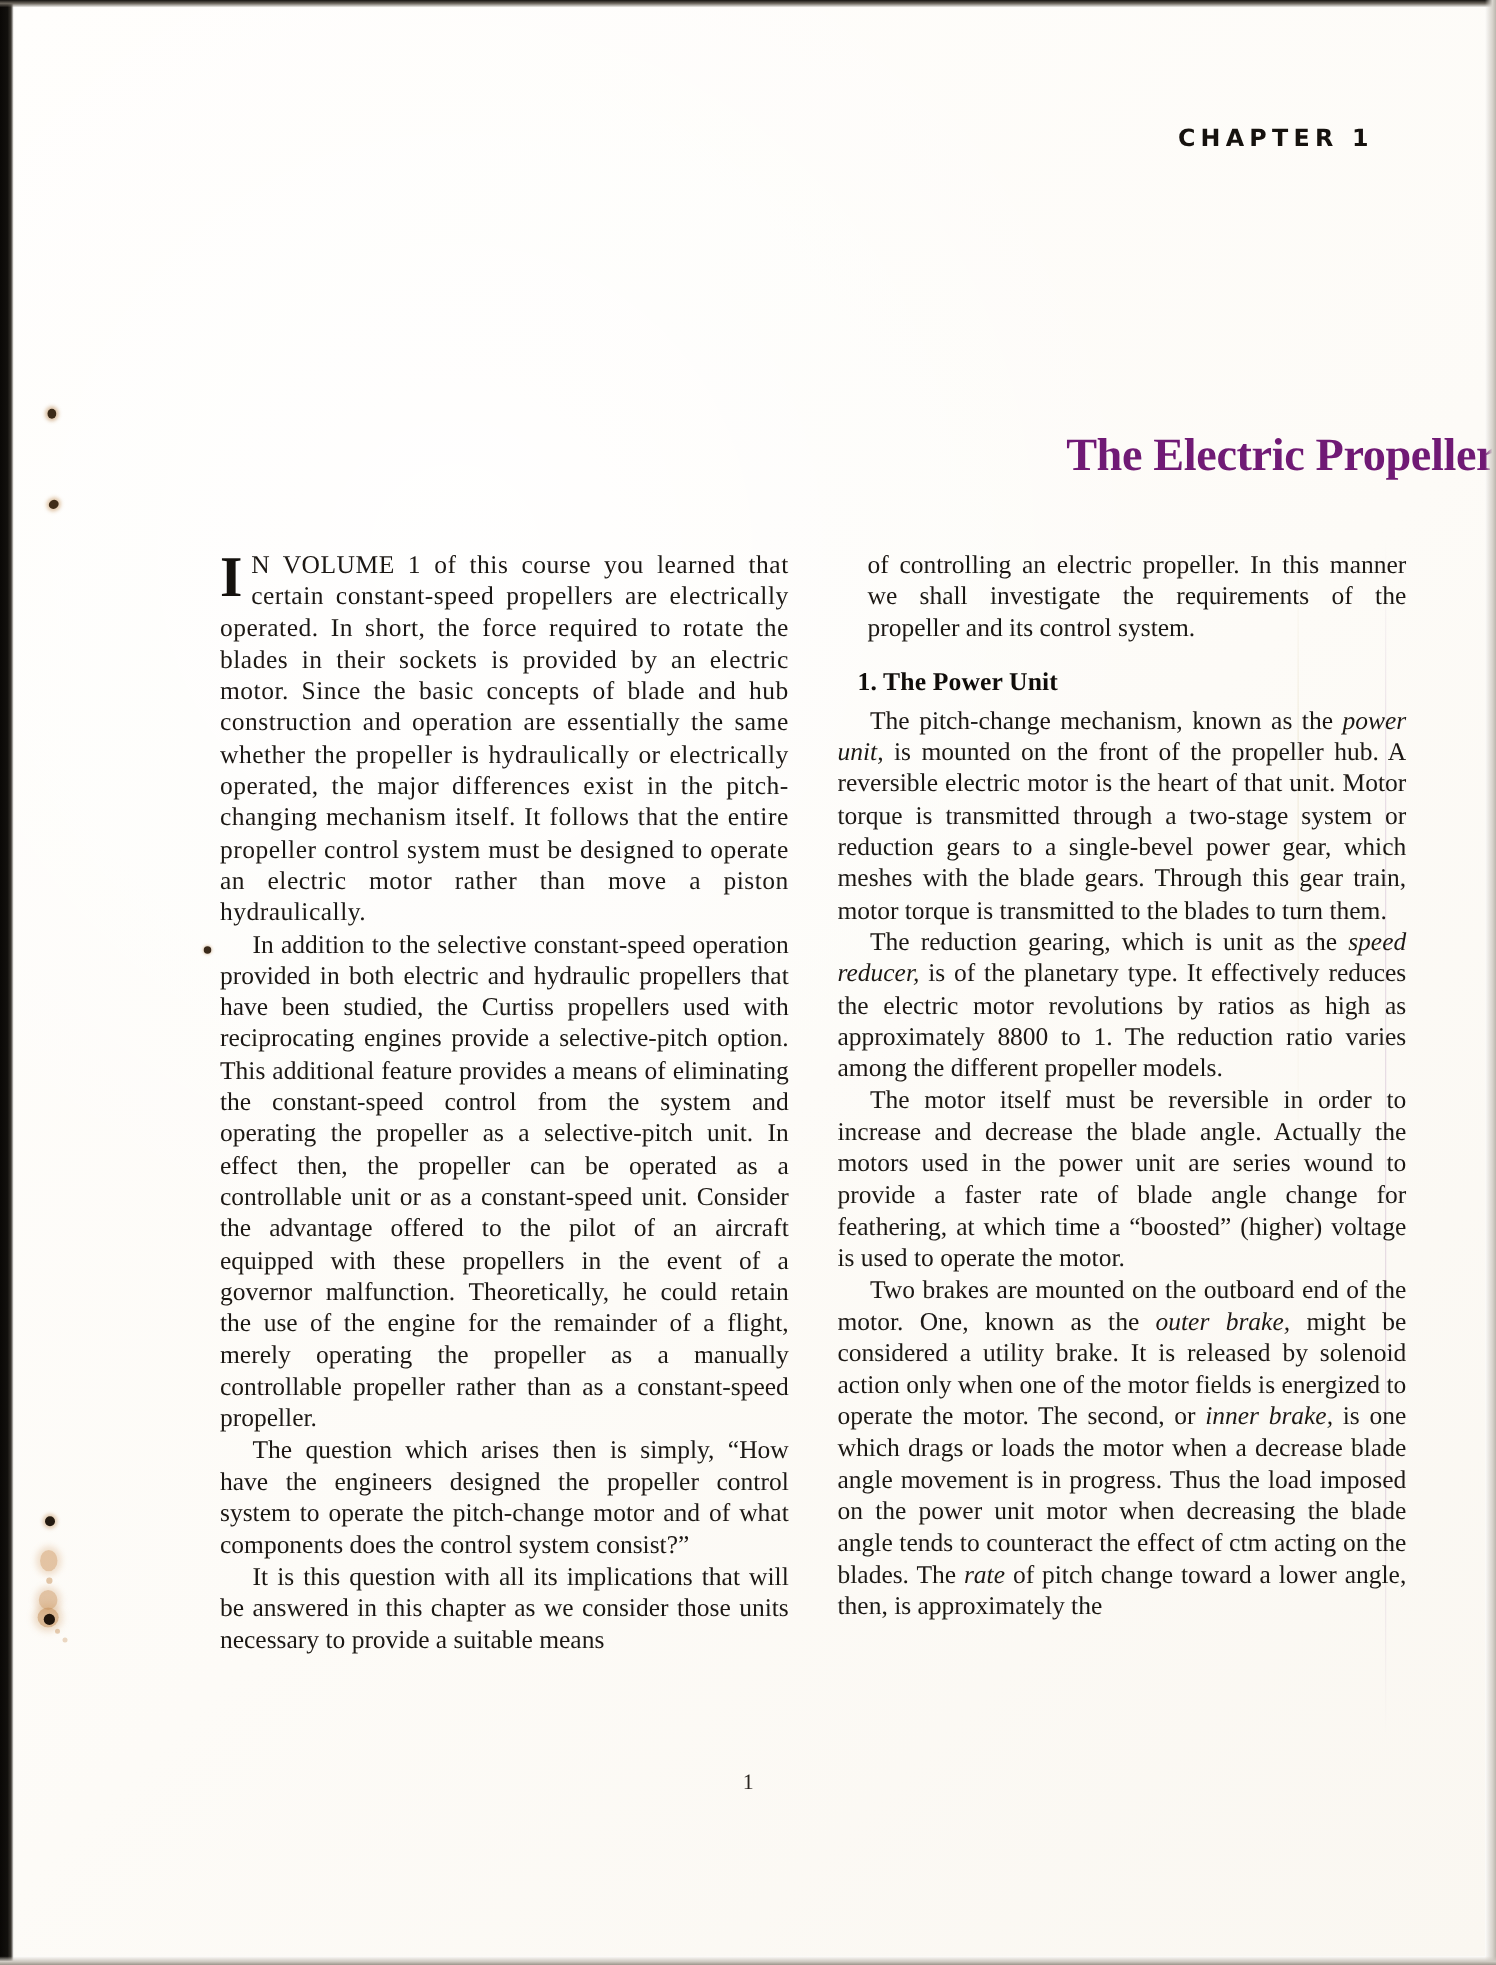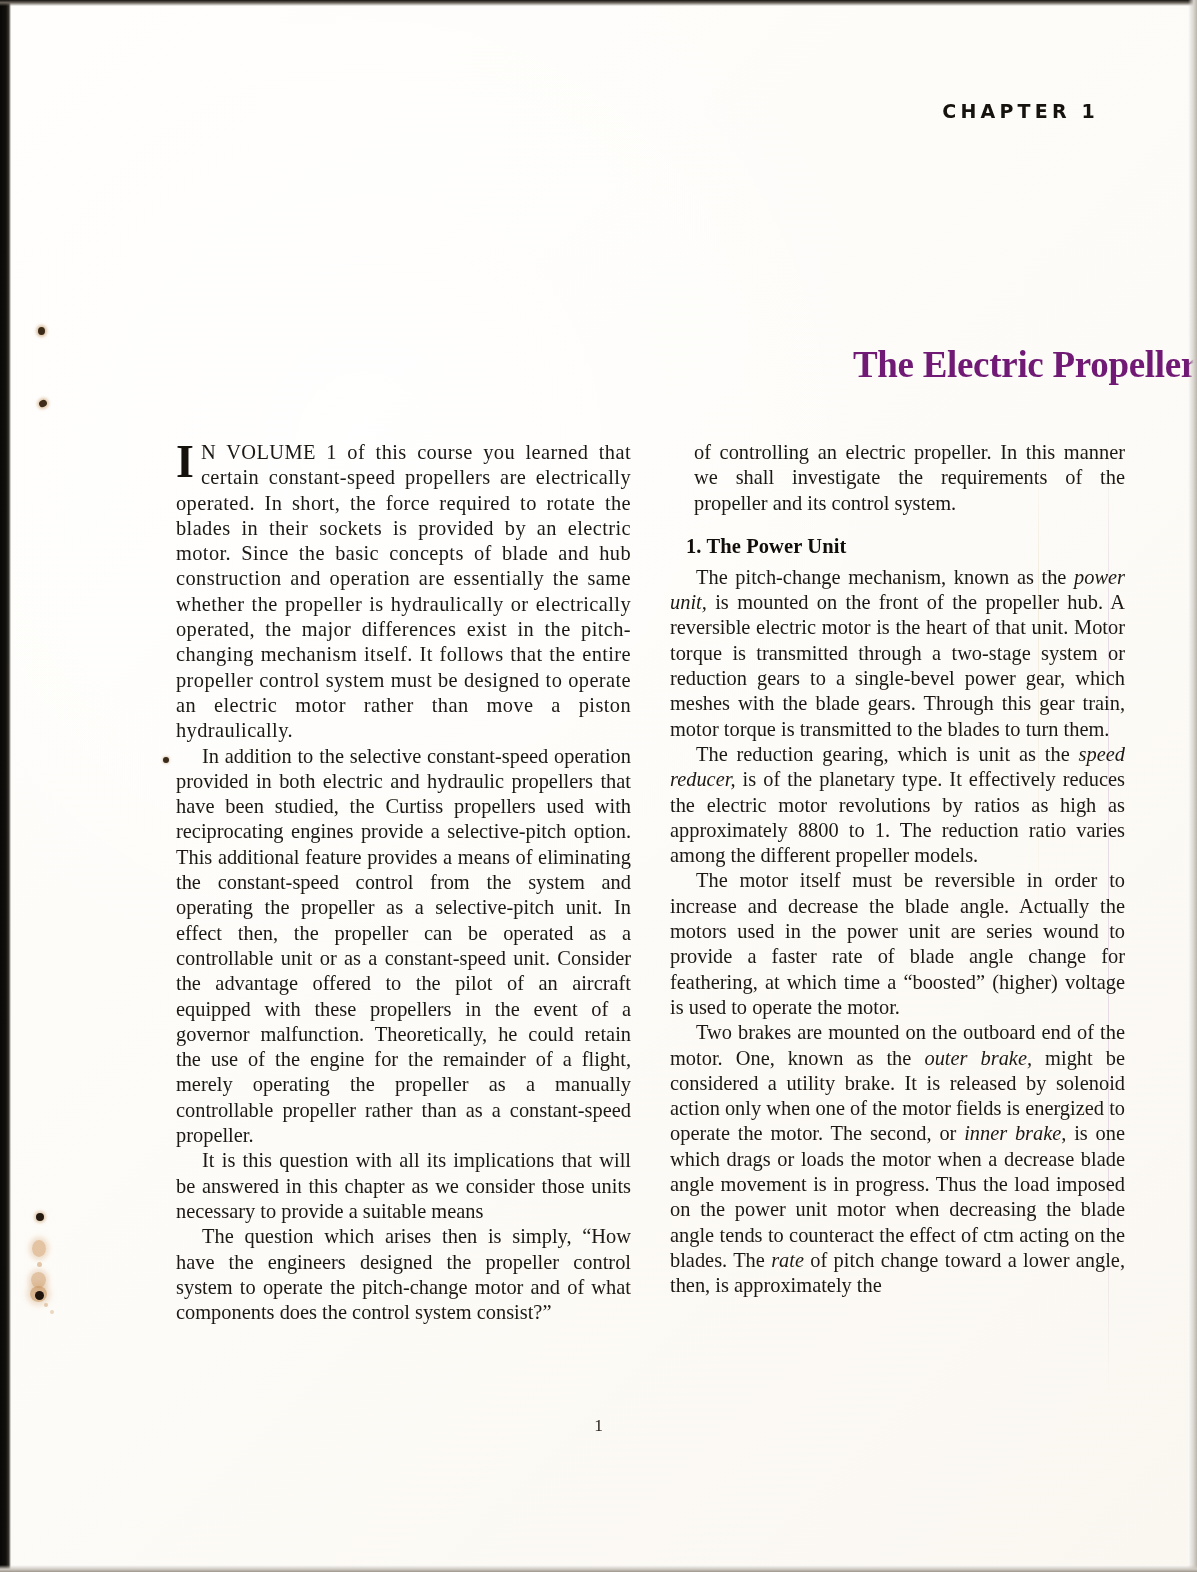--- a/index.html
+++ b/index.html
@@ -179,22 +179,22 @@
 
     <div class="chapter-label">CHAPTER 1</div>
 
     <h1 class="page-title">The Electric Propeller</h1>
 
     <div class="columns">
 
       <div class="col">
         <p class="body first"><span class="dropcap">I</span><span class="smallcaps-lead">N VOLUME 1 of this course you learned that certain constant-speed propellers are electrically operated. In short, the force required to rotate the blades in their sockets is provided by an electric motor. Since the basic concepts of blade and hub construction and operation are essentially the same whether the propeller is hydraulically or electrically operated, the major differences exist in the pitch-changing mechanism itself. It follows that the entire propeller control system must be designed to operate an electric motor rather than move a piston hydraulically.</span></p>
         <p class="body">In addition to the selective constant-speed operation provided in both electric and hydraulic propellers that have been studied, the Curtiss propellers used with reciprocating engines provide a selective-pitch option. This additional feature provides a means of eliminating the constant-speed control from the system and operating the propeller as a selective-pitch unit. In effect then, the propeller can be operated as a controllable unit or as a constant-speed unit. Consider the advantage offered to the pilot of an aircraft equipped with these propellers in the event of a governor malfunction. Theoretically, he could retain the use of the engine for the remainder of a flight, merely operating the propeller as a manually controllable propeller rather than as a constant-speed propeller.</p>
+        <p class="body">The question which arises then is simply, “How have the engineers designed the propeller control system to operate the pitch-change motor and of what components does the control system consist?”</p>
         <p class="body">It is this question with all its implications that will be answered in this chapter as we consider those units necessary to provide a suitable means</p>
-        <p class="body">The question which arises then is simply, “How have the engineers designed the propeller control system to operate the pitch-change motor and of what components does the control system consist?”</p>
       </div>
 
       <div class="col">
         <p class="body cont">of controlling an electric propeller. In this manner we shall investigate the requirements of the propeller and its control system.</p>
 
         <h2 class="section-head">1. The Power Unit</h2>
 
         <p class="body"><span>The pitch-change mechanism, known as the </span><em class="term">power unit,</em><span> is mounted on the front of the propeller hub. A reversible electric motor is the heart of that unit. Motor torque is transmitted through a two-stage system or reduction gears to a single-bevel power gear, which meshes with the blade gears. Through this gear train, motor torque is transmitted to the blades to turn them.</span></p>
 
         <p class="body"><span>The reduction gearing, which is unit as the </span><em class="term">speed reducer,</em><span> is of the planetary type. It effectively reduces the electric motor revolutions by ratios as high as approximately 8800 to 1. The reduction ratio varies among the different propeller models.</span></p>

